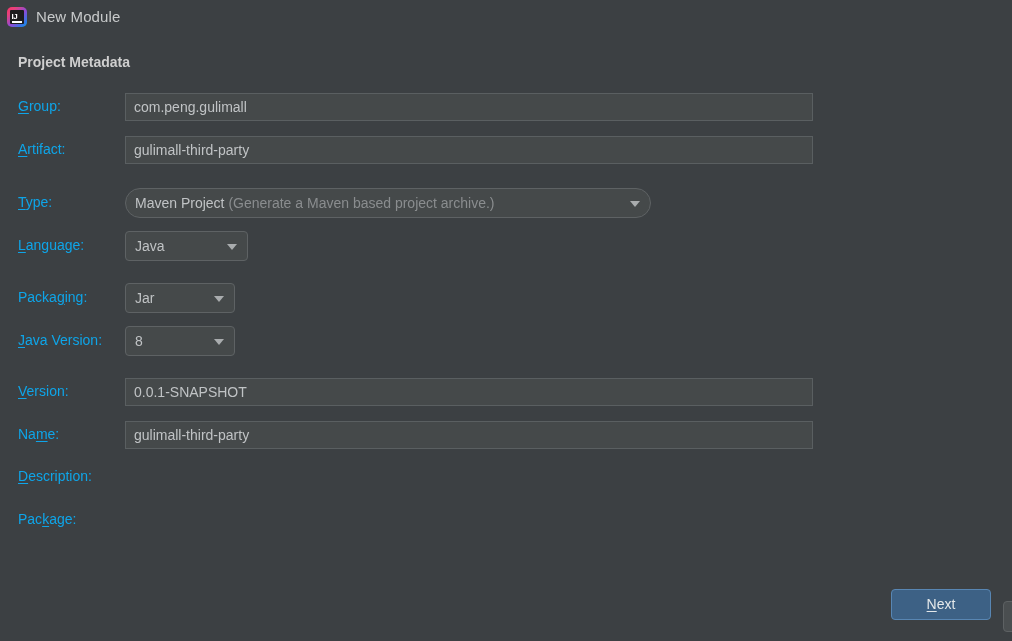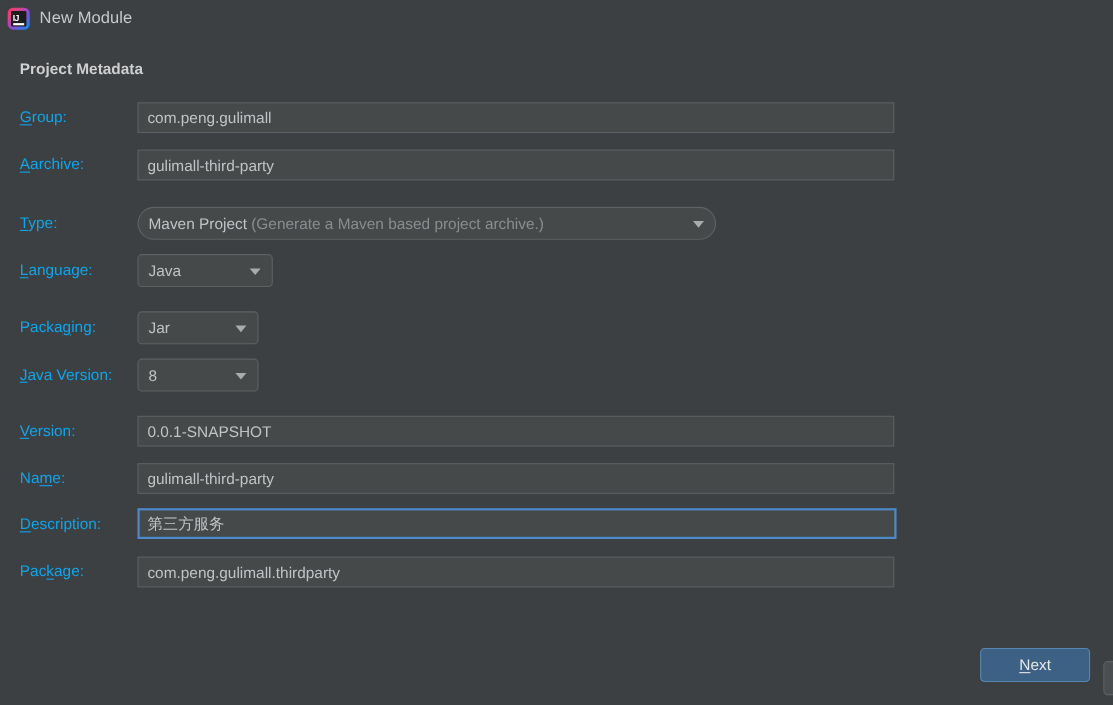--- a/index.html
+++ b/index.html
@@ -178,21 +178,21 @@
   <div id="window-title">New Module</div>
 </div>
 
 <div id="dialog-body">
 
   <div id="section-title">Project Metadata</div>
 
   <div class="field-label" style="top:65px;"><span></span><span class="mn">G</span><span>roup:</span></div>
   <div class="text-field" style="top:60px; width:688px;">com.peng.gulimall</div>
 
-  <div class="field-label" style="top:108px;"><span></span><span class="mn">A</span><span>archive:</span></div>
+  <div class="field-label" style="top:108px;"><span></span><span class="mn">A</span><span>rtifact:</span></div>
   <div class="text-field" style="top:103px; width:688px;">gulimall-third-party</div>
 
   <div class="field-label" style="top:161px;"><span></span><span class="mn">T</span><span>ype:</span></div>
   <div class="combo" style="top:155px; width:526px;border-radius:15px;">
     <span>Maven Project</span>
     <span class="hint">(Generate a Maven based project archive.)</span>
     <span class="arrow"></span>
   </div>
 
   <div class="field-label" style="top:204px;"><span></span><span class="mn">L</span><span>anguage:</span></div>
@@ -213,21 +213,19 @@
     <span class="arrow"></span>
   </div>
 
   <div class="field-label" style="top:350px;"><span></span><span class="mn">V</span><span>ersion:</span></div>
   <div class="text-field" style="top:345px; width:688px;">0.0.1-SNAPSHOT</div>
 
   <div class="field-label" style="top:393px;"><span>Na</span><span class="mn">m</span><span>e:</span></div>
   <div class="text-field" style="top:388px; width:688px;">gulimall-third-party</div>
 
   <div class="field-label" style="top:435px;"><span></span><span class="mn">D</span><span>escription:</span></div>
-  <div class="text-field focused" style="top:429px; width:690px;">第三方服务</div>
 
   <div class="field-label" style="top:478px;"><span>Pac</span><span class="mn">k</span><span>age:</span></div>
-  <div class="text-field" style="top:473px; width:688px;">com.peng.gulimall.thirdparty</div>
 
   <div class="btn btn-default" style="left:891px; top:556px; width:100px;"><span></span><span class="mn">N</span><span>ext</span></div>
   <div class="btn btn-normal" style="left:1003px; top:568px; width:60px;"></div>
 
 </div>
 
 </body></html>

